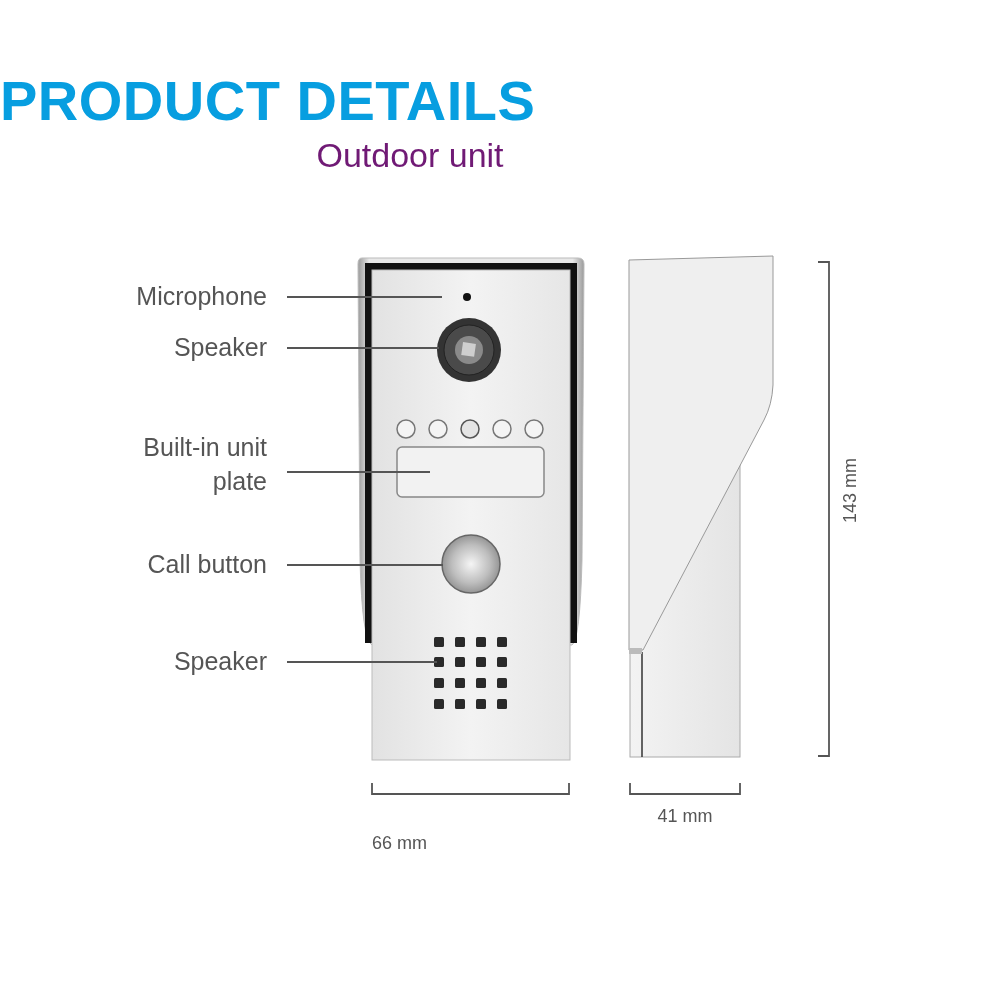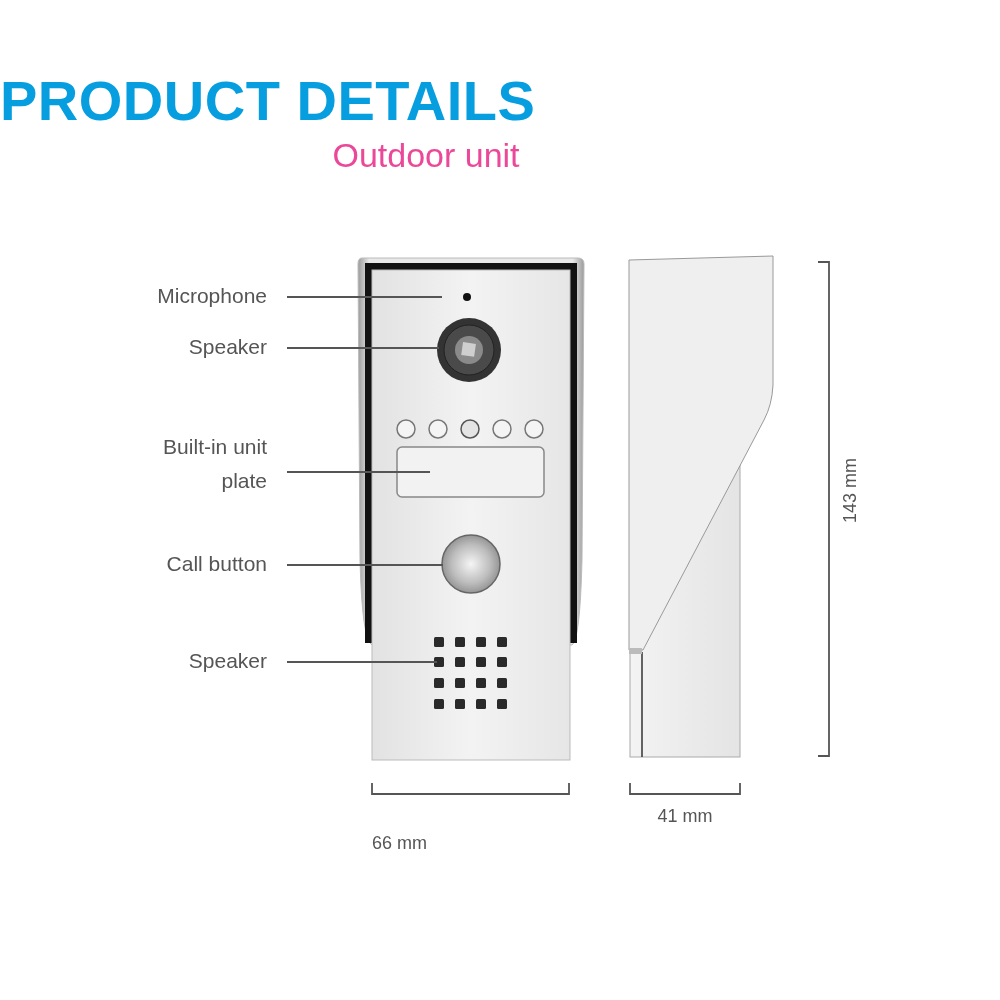--- a/index.html
+++ b/index.html
@@ -1,19 +1,19 @@
 <!DOCTYPE html>
 <html><head>
 <meta charset="utf-8">
 <style>
   html,body{margin:0;padding:0;background:#fff;}
   body{width:1000px;height:1000px;position:relative;overflow:hidden;font-family:"Liberation Sans",sans-serif;}
   .title{position:absolute;left:0;width:1000px;top:68px;text-align:left;font-size:56px;font-weight:bold;color:#079ee0;letter-spacing:0.5px;}
-  .subtitle{position:absolute;left:16px;width:820px;top:136px;text-align:center;font-size:34px;color:#ec4899;}
-  .label{position:absolute;color:#555;font-size:21px;text-align:right;line-height:34px;}
+  .subtitle{position:absolute;left:0;width:820px;top:136px;text-align:center;font-size:34px;color:#701a75;}
+  .label{position:absolute;color:#555;font-size:25px;text-align:right;line-height:34px;}
   .leader{position:absolute;height:2px;background:#555;}
   .dim{position:absolute;color:#555;font-size:18px;}
   svg{position:absolute;left:0;top:0;}
 </style>
 </head>
 <body>
 
 <div class="title">PRODUCT DETAILS</div>
 <div class="subtitle">Outdoor unit</div>
 

